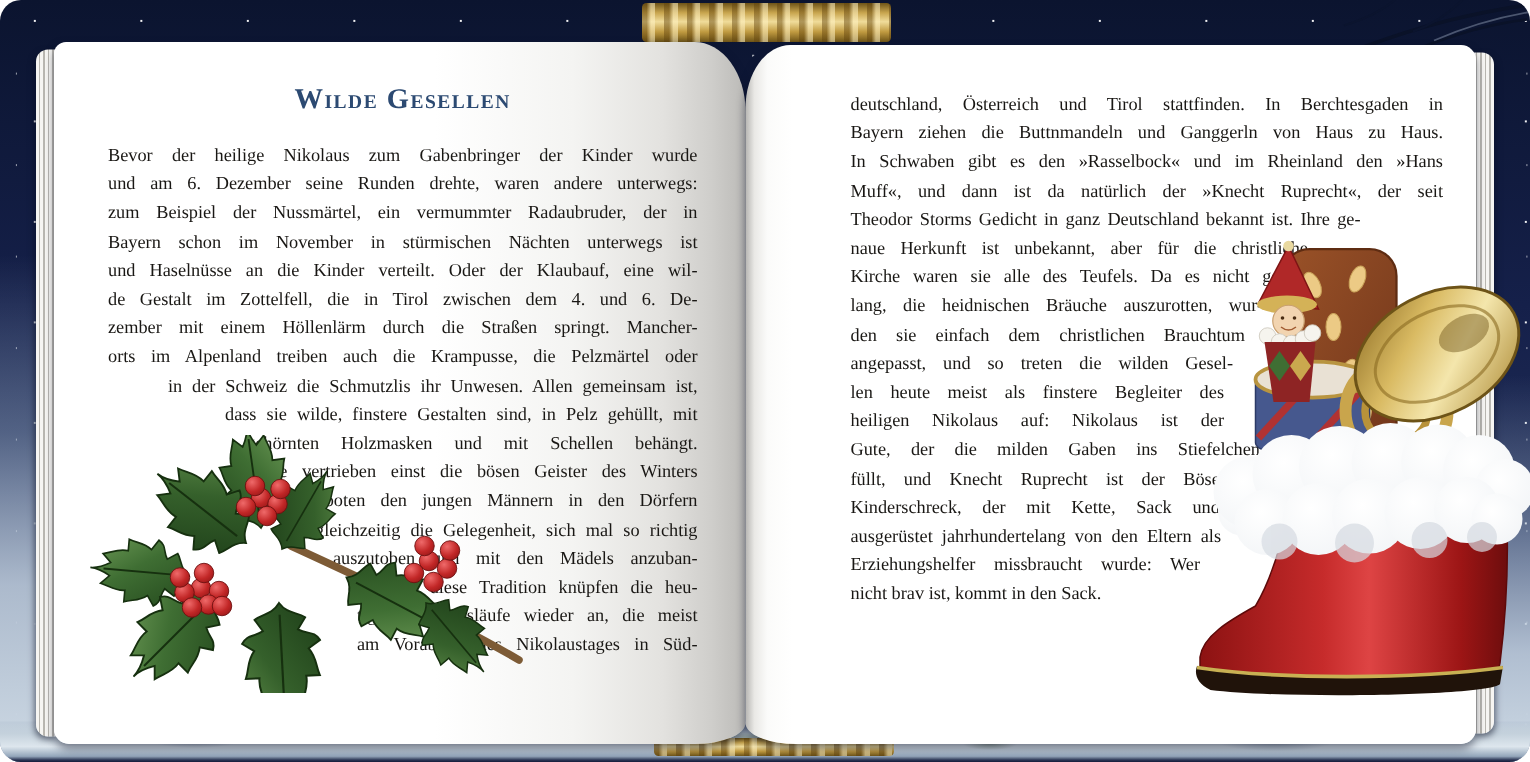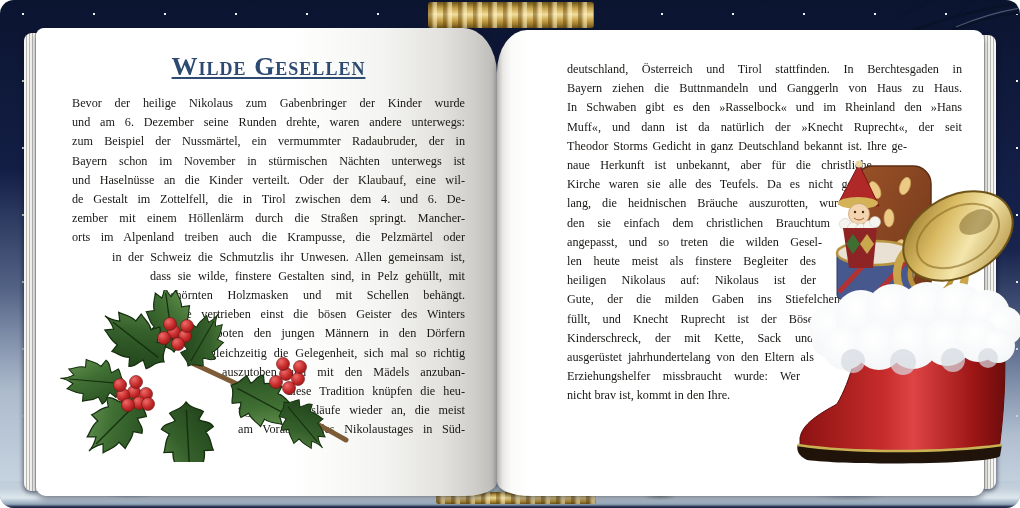--- a/index.html
+++ b/index.html
@@ -44,22 +44,22 @@
     border-radius:8px 34px 34px 10px / 8px 46px 14px 10px;
     box-shadow:0 3px 6px rgba(12,18,40,.5);}
   .page-right{left:497px;top:30px;width:487px;height:466px;
     background:linear-gradient(90deg,#b6b5b2 0%,#e9e8e5 1.2%,#fbfbfa 3%,#ffffff 6.5%,#ffffff 100%);
     border-radius:30px 10px 10px 34px / 42px 10px 10px 14px;
     box-shadow:0 3px 6px rgba(12,18,40,.5);}
 
   .page-left .content{padding:26px 32px 0 36px;}
   .page-right .content{padding:30px 22px 0 70px;}
 
-  .page-title{text-align:center;font-variant:small-caps;font-weight:bold;font-size:26px;line-height:26px;
-    color:#2c4a72;letter-spacing:1px;text-decoration:underline;}
+  .page-title{text-align:center;font-variant:small-caps;font-weight:bold;font-size:19px;line-height:26px;
+    color:#2c4a72;letter-spacing:1px;}
 
   .para-wrap{margin-top:14px;}
   .page-right .para-wrap{margin-top:0;}
   .body-text{font-size:12.2px;line-height:19.2px;color:#191714;text-align:justify;text-align-last:justify;
     white-space:pre-line;hyphens:none;}
   .last-line{text-align:left;text-align-last:left;white-space:normal;}
 
   .float-holly{float:left;width:200px;height:346px;
     shape-outside:polygon(0px 171px,40px 171px,40px 190px,78px 190px,78px 209px,92px 209px,92px 228px,104px 228px,104px 248px,116px 248px,116px 267px,138px 267px,138px 286px,150px 286px,150px 305px,160px 305px,160px 324px,166px 324px,166px 346px,0px 346px);}
   .float-boot{float:right;width:210px;height:346px;
@@ -132,21 +132,21 @@
 lang, die heidnischen Bräuche auszurotten, wur-
 den sie einfach dem christlichen Brauchtum
 angepasst, und so treten die wilden Gesel-
 len heute meist als finstere Begleiter des
 heiligen Nikolaus auf: Nikolaus ist der
 Gute, der die milden Gaben ins Stiefelchen
 füllt, und Knecht Ruprecht ist der Böse, der
 Kinderschreck, der mit Kette, Sack und Rute
 ausgerüstet jahrhundertelang von den Eltern als
 Erziehungshelfer missbraucht wurde: Wer</div>
-        <div class="body-text last-line">nicht brav ist, kommt in den Ihre.</div>
+        <div class="body-text last-line">nicht brav ist, kommt in den Sack.</div>
       </div>
     </div>
   </div>
 
   <svg class="holly" viewBox="0 0 306 172">
     <defs>
       <linearGradient id="lg1" x1="0" y1="1" x2="1" y2="0">
         <stop offset="0" stop-color="#24491d"></stop>
           <stop offset=".55" stop-color="#3f6e33"></stop>
           <stop offset="1" stop-color="#6f9c58"></stop>

